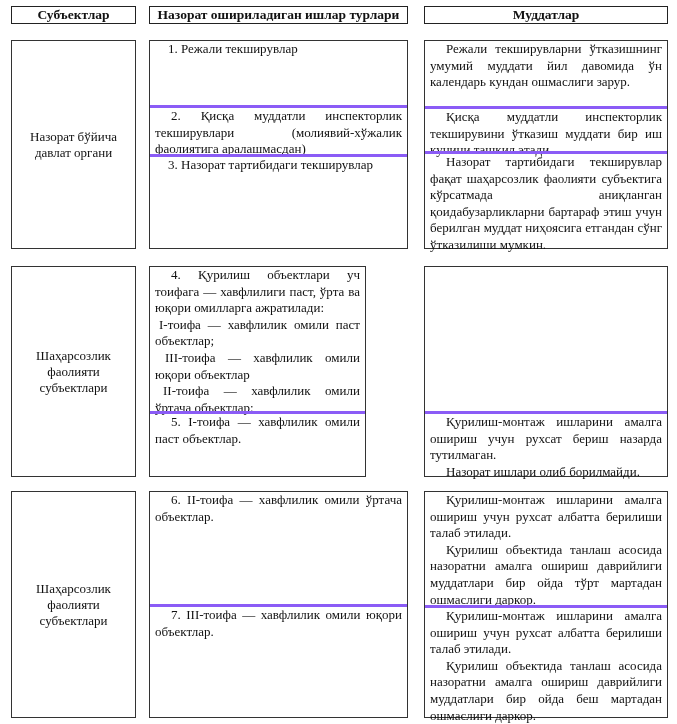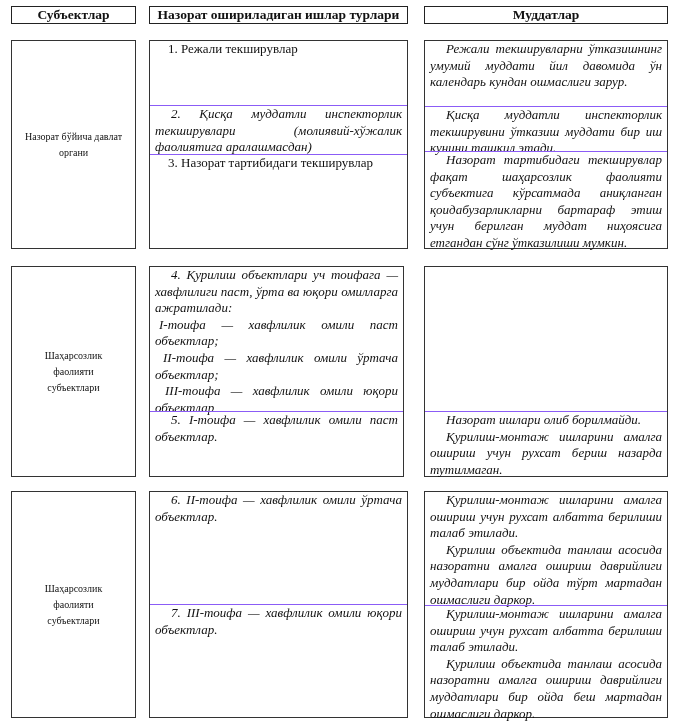--- a/index.html
+++ b/index.html
@@ -1,24 +1,24 @@
 <!DOCTYPE html>
 <html><head>
 <meta charset="utf-8">
 <style>
   html, body { margin:0; padding:0; background:#fff; }
   body { width:677px; height:724px; position:relative; overflow:hidden;
          font-family:"Liberation Serif","DejaVu Serif",serif; color:#111; font-size:13px; }
   .box { position:absolute; border:1px solid #333; box-sizing:border-box; background:#fff; }
   .hdr { font-weight:bold; font-size:13.5px; text-align:center; line-height:15px; border:1.5px solid #222; }
   .cell { position:absolute; left:0; right:0; box-sizing:border-box; padding:0 5px; line-height:16.6px; }
-  .cell + .cell { border-top:1px solid #8b5cf6; }
+  .cell + .cell { border-top:3px solid #8b5cf6; }
   .vc { display:flex; }
-  .just { text-align:justify; text-indent:16px;font-style:italic; }
-  .subj { display:flex; align-items:center; justify-content:center; text-align:center; font-size:10px; line-height:16px; }
+  .just { text-align:justify; text-indent:16px; }
+  .subj { display:flex; align-items:center; justify-content:center; text-align:center; font-size:13px; line-height:16px; }
   p { margin:0; }
 </style>
 </head>
 <body>
 
 <div class="box hdr" style="left:11px;top:6px;width:125px;height:18px;">Субъектлар</div>
 <div class="box hdr" style="left:149px;top:6px;width:259px;height:18px;">Назорат ошириладиган ишлар турлари</div>
 <div class="box hdr" style="left:424px;top:6px;width:244px;height:18px;">Муддатлар</div>
 
 <div class="box subj" style="left:11px;top:40px;width:125px;height:209px;">
@@ -43,36 +43,36 @@
     <p>Қисқа муддатли инспекторлик текширувини ўтказиш муддати бир иш кунини ташкил этади.</p>
   </div>
   <div class="cell just" style="top:110px;height:97px;">
     <p>Назорат тартибидаги текширувлар фақат шаҳарсозлик фаолияти субъектига кўрсатмада аниқланган қоидабузарликларни бартараф этиш учун берилган муддат ниҳоясига етгандан сўнг ўтказилиши мумкин.</p>
   </div>
 </div>
 
 <div class="box subj" style="left:11px;top:266px;width:125px;height:211px;">
   <span style="padding:0 22px;">Шаҳарсозлик фаолияти субъектлари</span>
 </div>
-<div class="box" style="left:149px;top:266px;width:255px;height:211px;">
+<div class="box" style="left:149px;top:266px;width:217px;height:211px;">
   <div class="cell just" style="top:0;height:144px;">
     <p>4. Қурилиш объектлари уч тоифага — хавфлилиги паст, ўрта ва юқори омилларга ажратилади:</p>
     <p style="text-indent:4px;">I-тоифа — хавфлилик омили паст объектлар;</p>
+    <p style="text-indent:10px;">III-тоифа — хавфлилик омили юқори объектлар</p>
     <p style="text-indent:8px;">II-тоифа — хавфлилик омили ўртача объектлар;</p>
-    <p style="text-indent:10px;">III-тоифа — хавфлилик омили юқори объектлар</p>
   </div>
   <div class="cell vc just" style="top:144px;height:65px;">
     <p>5. I-тоифа — хавфлилик омили паст объектлар.</p>
   </div>
 </div>
 <div class="box" style="left:424px;top:266px;width:244px;height:211px;">
   <div class="cell" style="top:0;height:144px;"></div>
   <div class="cell just" style="top:144px;height:65px;">
+    <p>Қурилиш-монтаж ишларини амалга ошириш учун рухсат бериш назарда тутилмаган.</p>
     <p>Назорат ишлари олиб борилмайди.</p>
-    <p>Қурилиш-монтаж ишларини амалга ошириш учун рухсат бериш назарда тутилмаган.</p>
   </div>
 </div>
 
 <div class="box subj" style="left:11px;top:491px;width:125px;height:227px;">
   <span style="padding:0 22px;">Шаҳарсозлик фаолияти субъектлари</span>
 </div>
 <div class="box" style="left:149px;top:491px;width:259px;height:227px;">
   <div class="cell vc just" style="top:0;height:112px;">
     <p>6. II-тоифа — хавфлилик омили ўртача объектлар.</p>
   </div>

